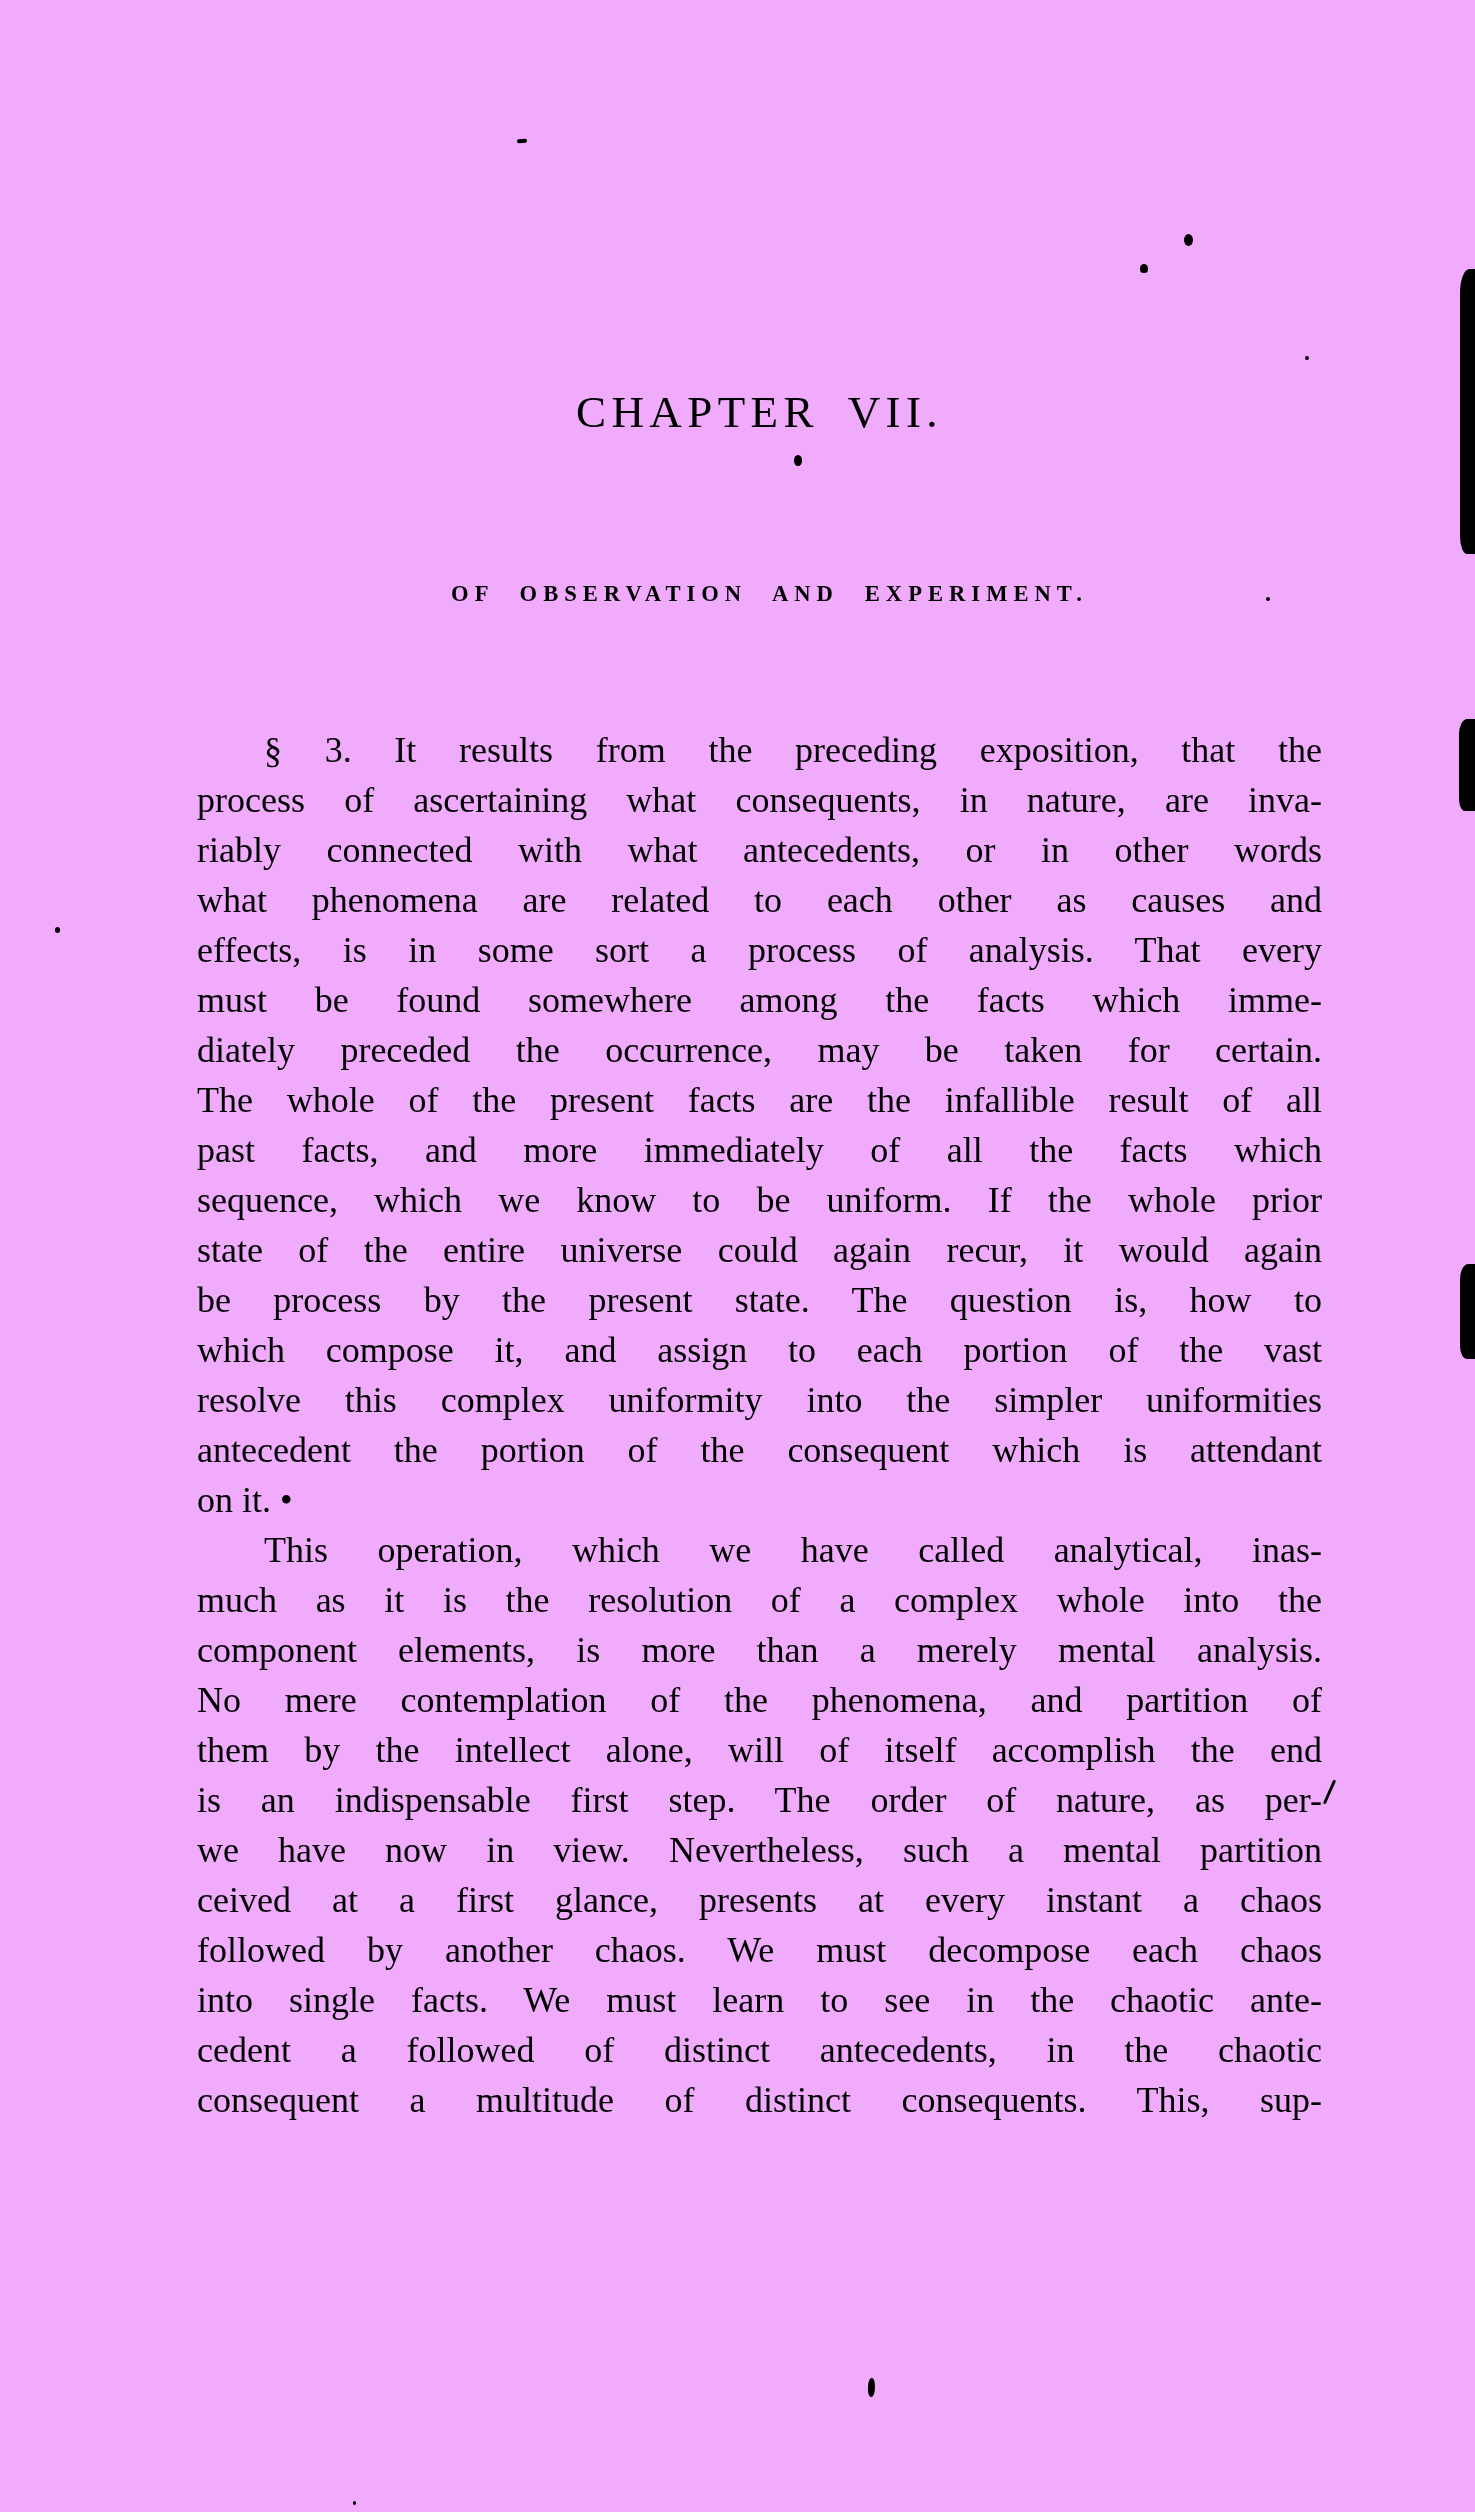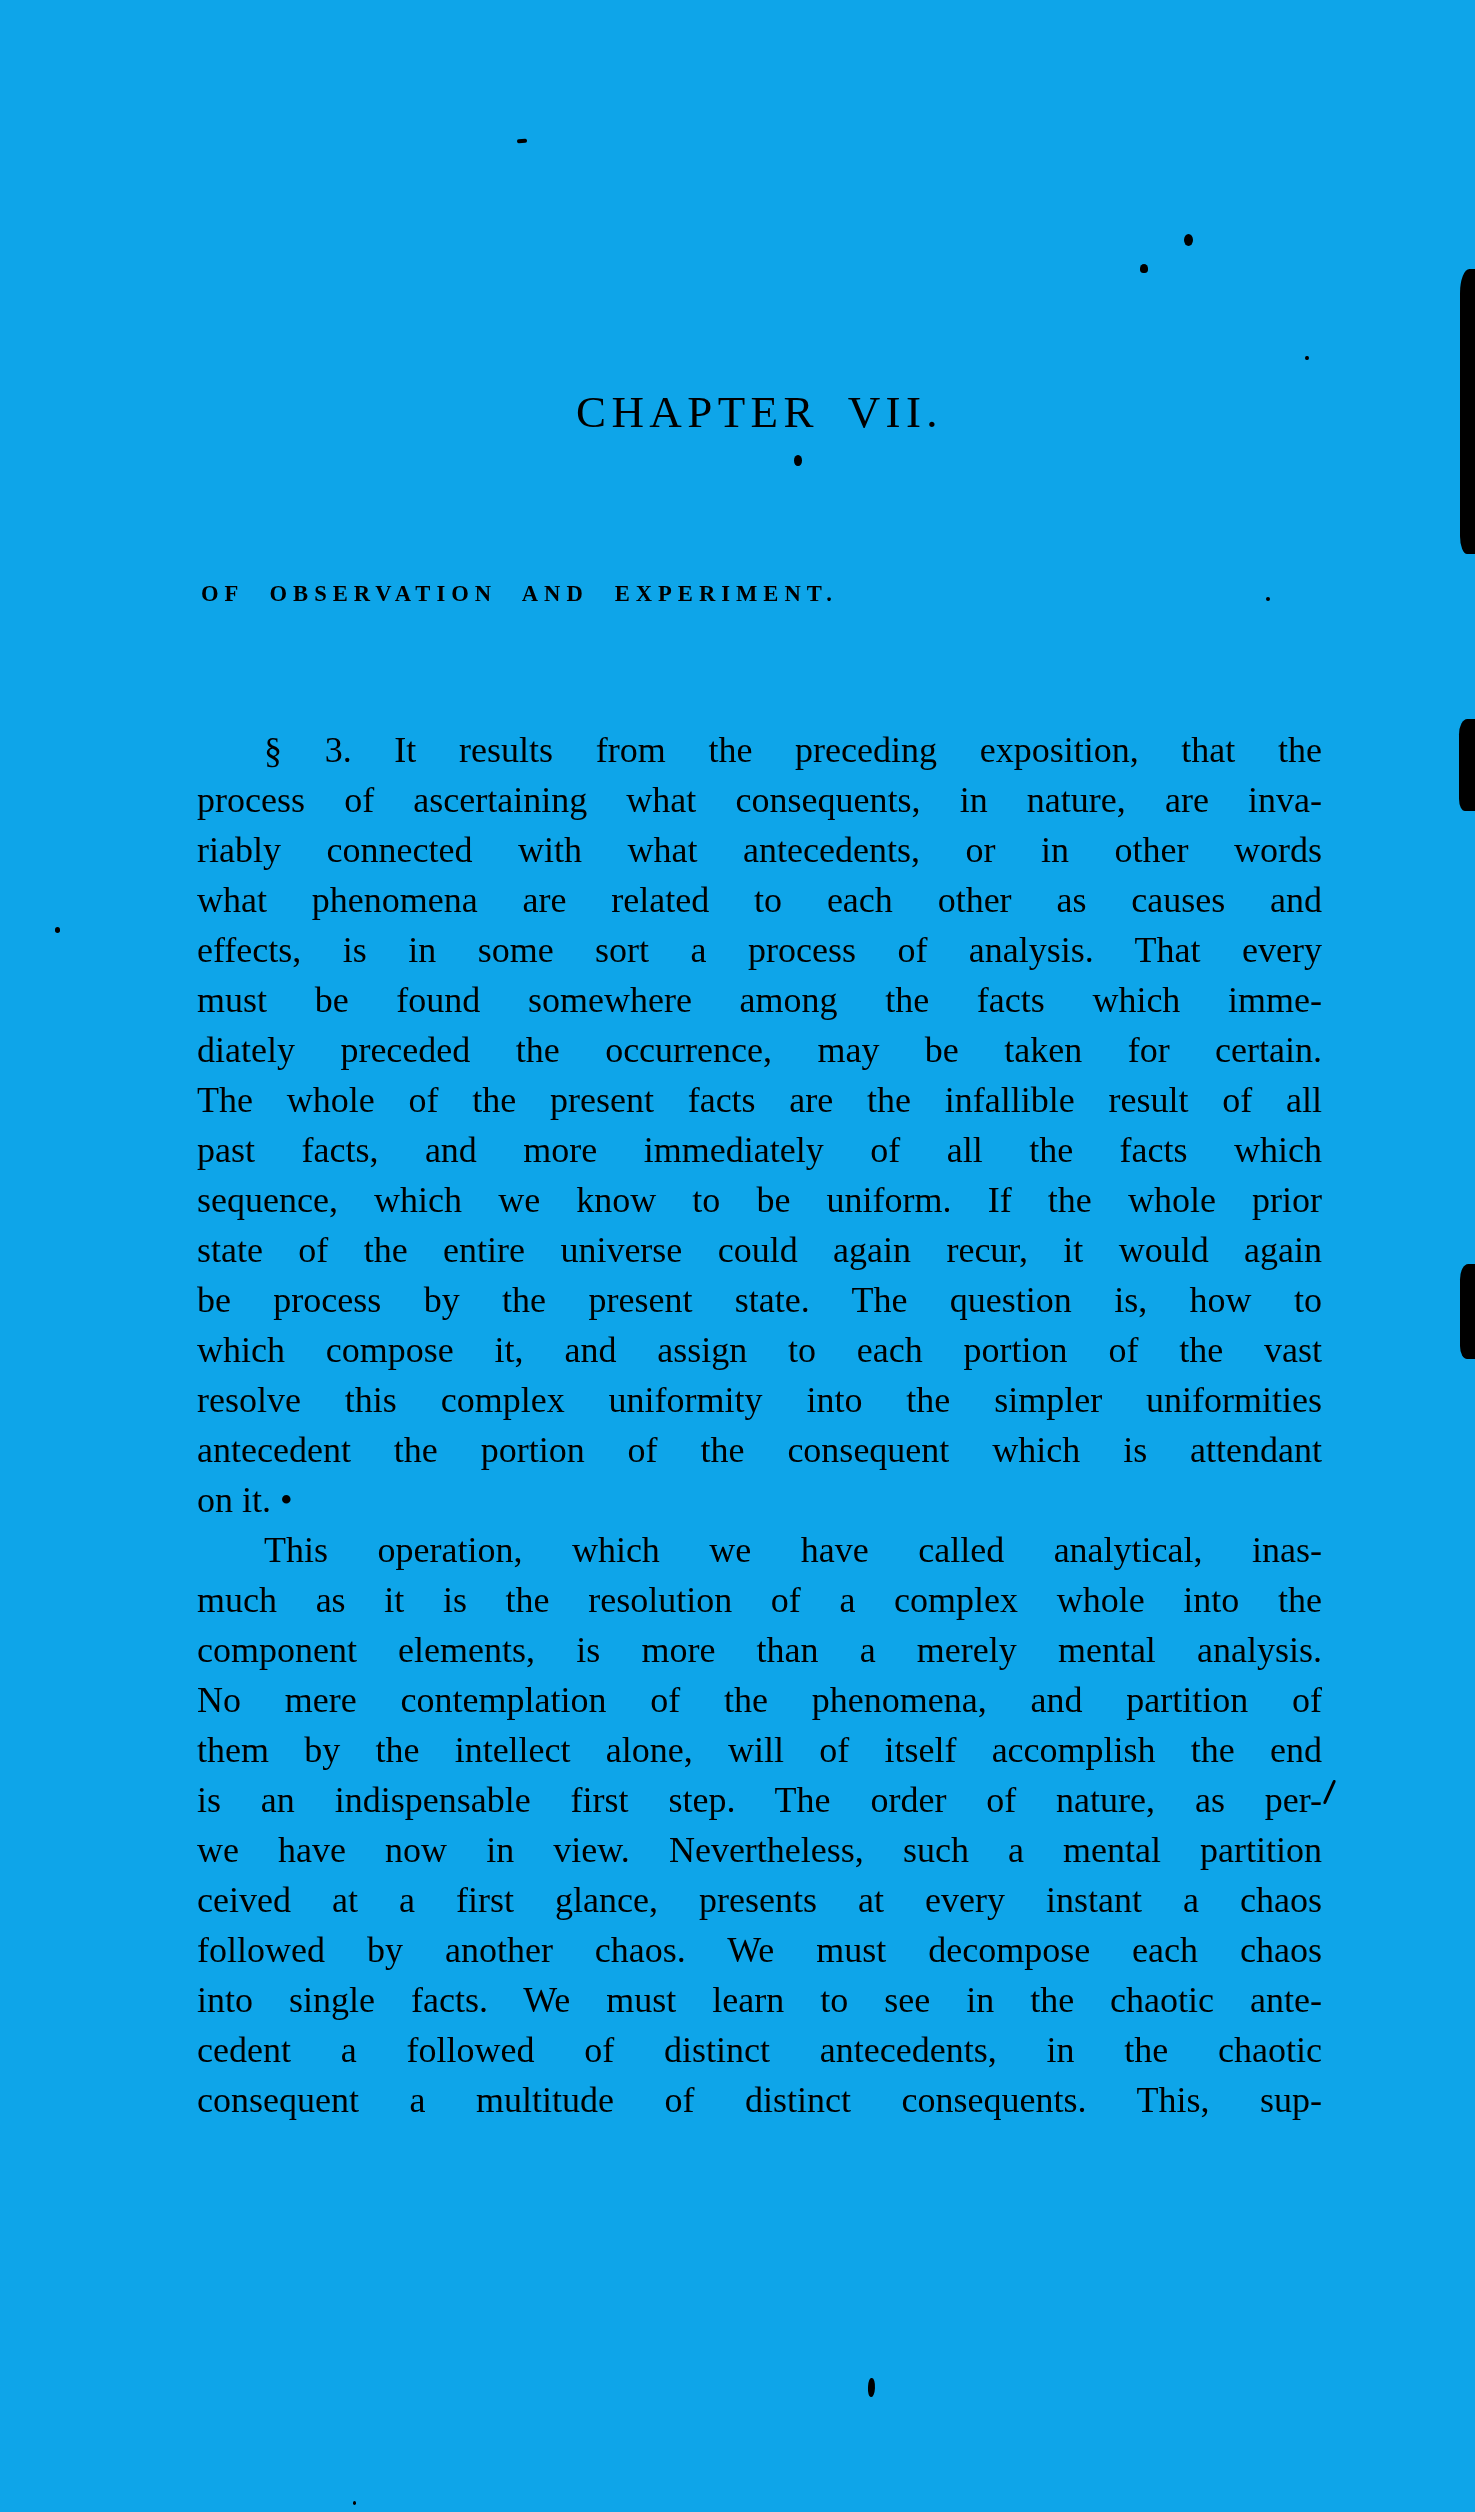--- a/index.html
+++ b/index.html
@@ -1,20 +1,20 @@
 <!DOCTYPE html>
 <html style="font-size:9.5px"><head>
 <meta charset="utf-8">
 <style>
   html, body { margin: 0; padding: 0; background: #ffffff; }
   .page {
     position: relative;
     width: 1476px;
     height: 2512px;
-    background: #0ea5e9;
+    background: #f0abfc;
     overflow: hidden;
     font-family: "Liberation Serif", "DejaVu Serif", serif;
     color: #000000;
   }
   .chapter-heading {
     position: absolute;
     left: 197px;
     top: 386px;
     width: 1125px;
     text-align: center;
@@ -27,23 +27,24 @@
     position: absolute;
     left: 794px;
     top: 455px;
     width: 7.7px;
     height: 10.7px;
     background: #000;
     border-radius: 50%;
   }
   .section-heading {
     position: absolute;
-    left: 201px;
+    left: 207px;
     top: 581px;
     width: 1125px;
+    text-align: center;
     font-size: 22.6px;
     font-weight: bold;
     letter-spacing: 6px;
     word-spacing: 14.3px;
     color: #000;
   }
   .text-column {
     position: absolute;
     left: 197px;
     top: 725px;

